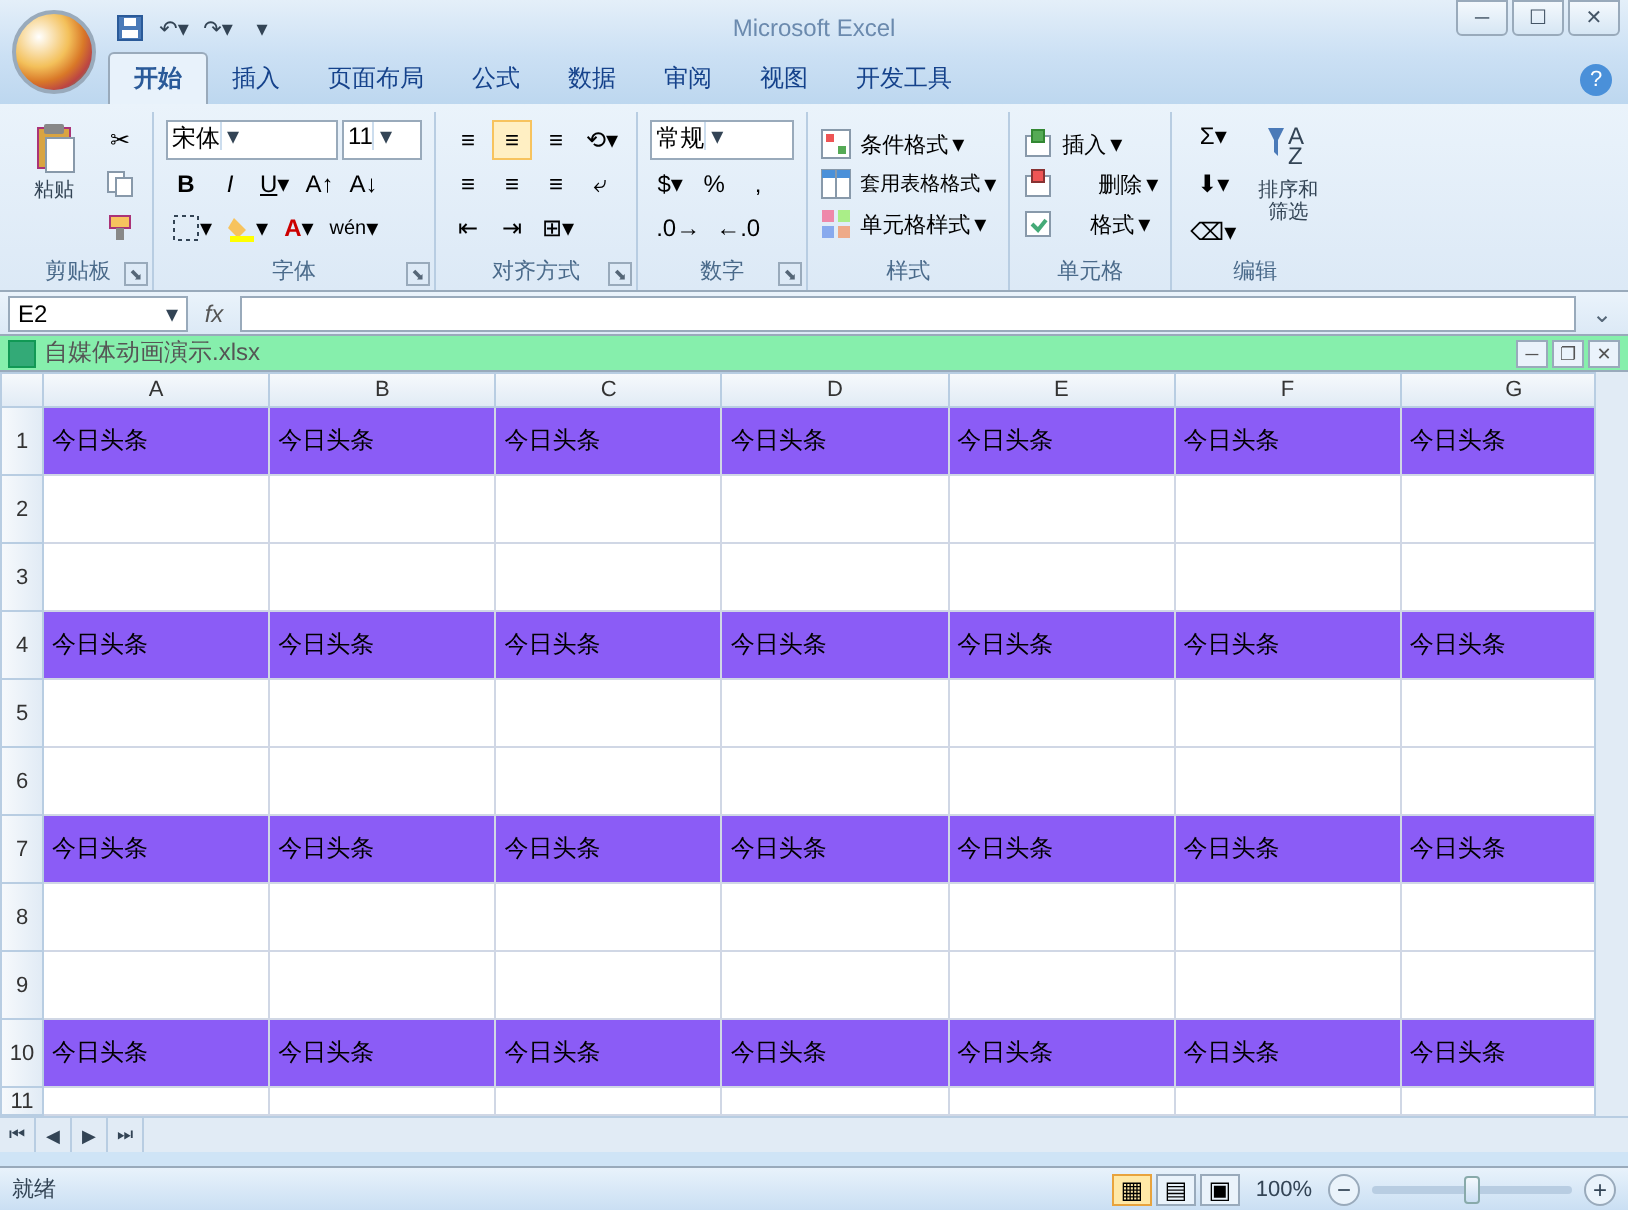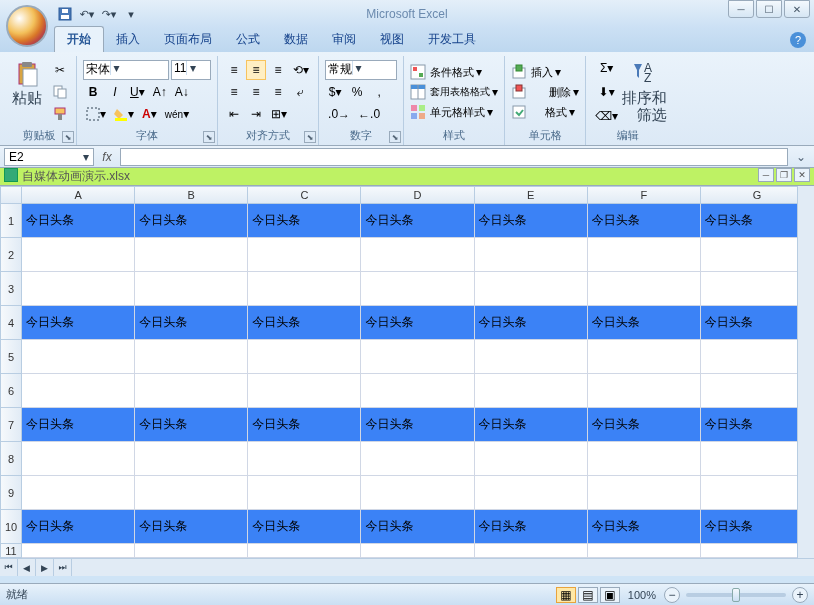--- a/index.html
+++ b/index.html
@@ -16,49 +16,49 @@
 .tab.active{background:#e8f2fb;border:1px solid #9ab;border-bottom:none;border-radius:3px 3px 0 0;color:#2a5a99;font-weight:bold}
 .help-icon{position:absolute;right:8px;top:4px;width:16px;height:16px;border-radius:50%;background:#4a90d9;color:#fff;display:flex;align-items:center;justify-content:center;font-size:11px}
 .ribbon{background:linear-gradient(#eaf3fb,#dce9f6);border-bottom:1px solid #9ab;display:flex;padding:4px 2px 0}
 .rgroup{border-right:1px solid #b8cde2;padding:2px 6px 0;display:flex;flex-direction:column;align-items:center;position:relative}
 .rgroup-body{flex:1;display:flex;gap:4px}
 .rgroup-title{font-size:11px;color:#4a6a8a;padding:2px 0;text-align:center;width:100%}
 .rcol{display:flex;flex-direction:column;gap:2px;justify-content:center}
 .rrow{display:flex;gap:2px;align-items:center}
 .bigbtn{width:38px;display:flex;flex-direction:column;align-items:center;gap:2px;padding:2px}
 .bigbtn .ico{width:28px;height:28px}
-.bigbtn .lbl{font-size:15px;color:#345;text-align:right;line-height:1.1}
+.bigbtn .lbl{font-size:10px;color:#345;text-align:center;line-height:1.1}
 .smbtn{min-width:20px;height:20px;border:1px solid transparent;display:flex;align-items:center;justify-content:center;font-size:12px;padding:0 2px}
 .combo{height:20px;border:1px solid #9ab;background:#fff;display:flex;align-items:flex-start;padding:0 2px;font-size:11px}
 .combo .dd{width:12px;text-align:center;color:#345;border-left:1px solid #cde}
 .launcher{position:absolute;right:2px;bottom:2px;width:12px;height:12px;border:1px solid #9ab;font-size:8px;display:flex;align-items:center;justify-content:center;color:#567}
 svg{display:block}
 .namebox-row{height:22px;background:linear-gradient(#eaf3fb,#dce9f6);border-bottom:1px solid #9ab;display:flex;align-items:center;padding:1px 4px;gap:4px}
 .namebox{width:90px;height:18px;background:#fff;border:1px solid #9ab;display:flex;align-items:center;padding:0 4px;font-size:11px}
 .namebox .dd{margin-left:auto;color:#345}
 .fx-lbl{width:18px;height:18px;display:flex;align-items:center;justify-content:center;font-style:italic;color:#555;font-size:12px}
 .formula-bar{flex:1;height:18px;background:#fff;border:1px solid #9ab}
 .expand-fx{width:18px;height:18px;display:flex;align-items:center;justify-content:center;color:#567}
-.workbook-tab{height:18px;background:#bef264;border-bottom:1px solid #9ab;display:flex;align-items:flex-start;padding:0 4px;font-size:11px;color:#555;position:relative}
+.workbook-tab{height:18px;background:#86efac;border-bottom:1px solid #9ab;display:flex;align-items:center;padding:0 4px;font-size:11px;color:#555;position:relative}
 .wb-icon{width:14px;height:14px;margin-right:4px;background:#3a7;border:1px solid #195}
 .wb-min{position:absolute;right:4px;display:flex;gap:2px}
 .wb-min span{width:16px;height:14px;border:1px solid #9ab;background:#eaf3fb;display:flex;align-items:center;justify-content:center;font-size:9px}
 .grid-wrap{position:relative;background:#fff}
 .col-hdrs{display:flex;height:18px}
 .corner{width:22px;background:linear-gradient(#f6f9fc,#e1ebf5);border:1px solid #b8cde2}
 .col-hdr{flex:1;min-width:112px;background:linear-gradient(#f6f9fc,#e1ebf5);border-right:1px solid #b8cde2;border-bottom:1px solid #b8cde2;border-top:1px solid #b8cde2;display:flex;align-items:center;justify-content:center;font-size:11px;color:#333}
 .grid-body{display:flex}
 .row-hdrs{width:22px}
 .row-hdr{height:34px;background:linear-gradient(90deg,#f6f9fc,#e1ebf5);border-right:1px solid #b8cde2;border-bottom:1px solid #b8cde2;border-left:1px solid #b8cde2;display:flex;align-items:center;justify-content:center;font-size:11px;color:#333}
 .row-hdr.last{height:14px}
 .cells{flex:1}
 .cell-row{display:flex;height:34px}
 .cell-row.last{height:14px}
 .cell{flex:1;min-width:112px;border-right:1px solid #d0d7e5;border-bottom:1px solid #d0d7e5;display:flex;align-items:center;padding:0 4px;font-size:12px}
-.cell-row.banded .cell{background:#3b82f6}
+.cell-row.banded .cell{background:#8b5cf6}
 .status-bar{position:absolute;bottom:0;left:0;right:0;height:22px;background:linear-gradient(#e8f2fb,#cadff3);border-top:1px solid #9ab;display:flex;align-items:center;padding:0 6px}
 .status-text{font-size:11px;color:#345}
 .status-right{margin-left:auto;display:flex;align-items:center;gap:2px}
 .view-btn{width:20px;height:16px;border:1px solid #9ab;background:#eaf3fb;display:flex;align-items:center;justify-content:center}
 .view-btn.active{background:#ffe8a6;border-color:#e8a33d}
 .zoom-lbl{font-size:11px;color:#345;padding:0 6px}
 .zoom-track{width:100px;height:4px;background:#b8cde2;position:relative;border-radius:2px;margin:0 4px}
 .zoom-thumb{width:8px;height:14px;background:linear-gradient(#f4f9fd,#cadff3);border:1px solid #8aa;position:absolute;left:46px;top:-5px;border-radius:2px}
 .zoom-btn{width:16px;height:16px;border:1px solid #9ab;border-radius:8px;display:flex;align-items:center;justify-content:center;font-size:12px;color:#345;background:#eaf3fb}
 .vscroll{position:absolute;right:0;top:0;width:17px;height:100%;background:#e1ebf5;border-left:1px solid #b8cde2}

